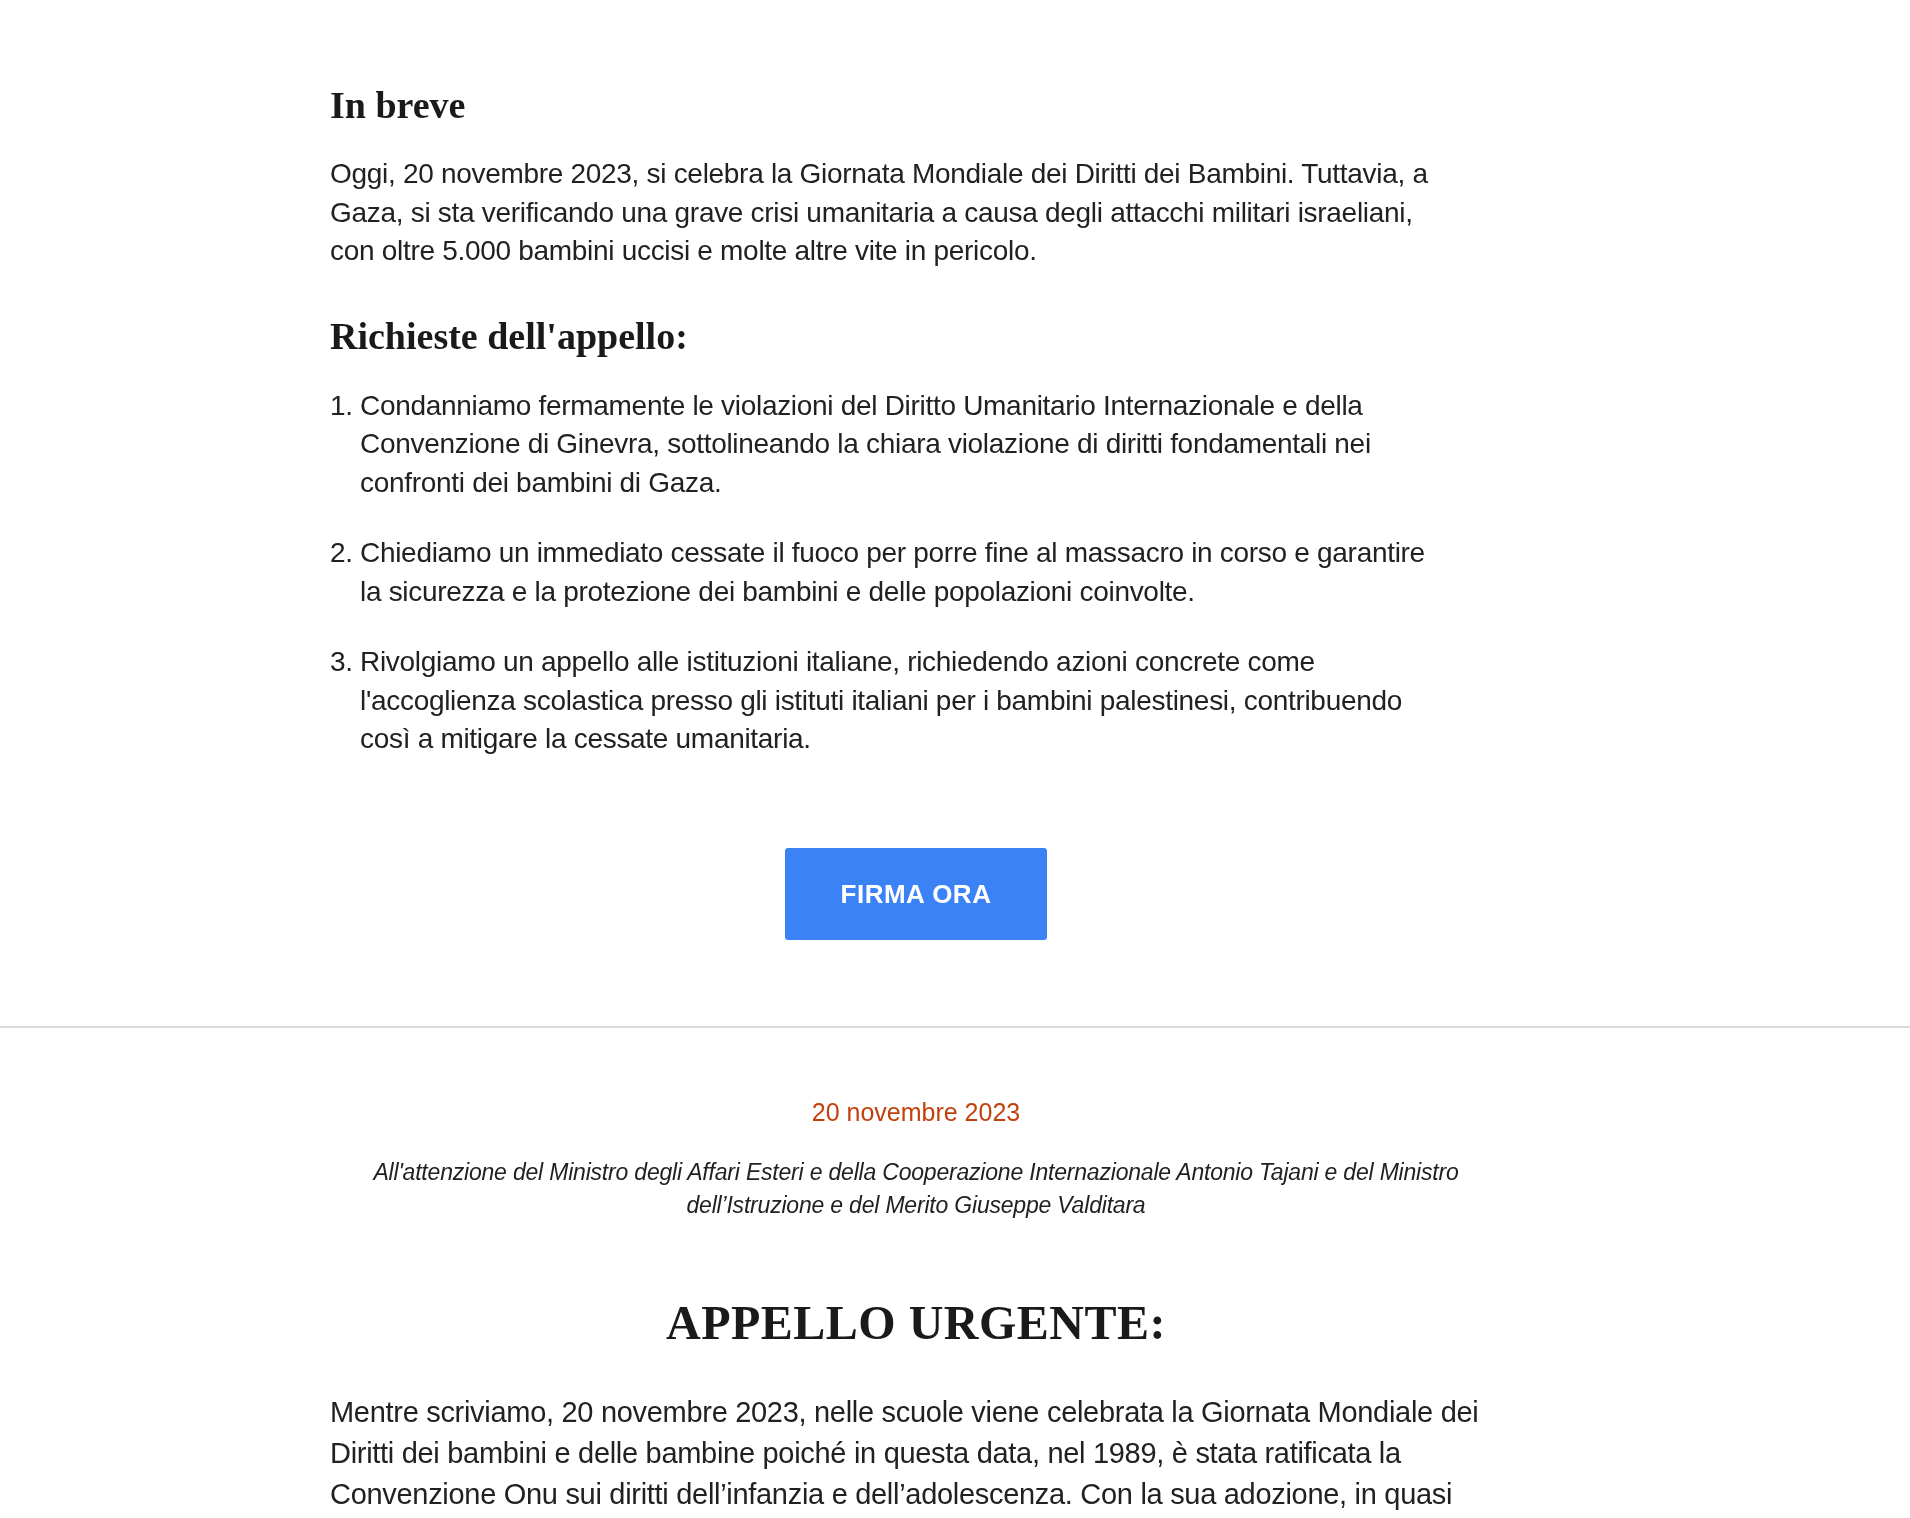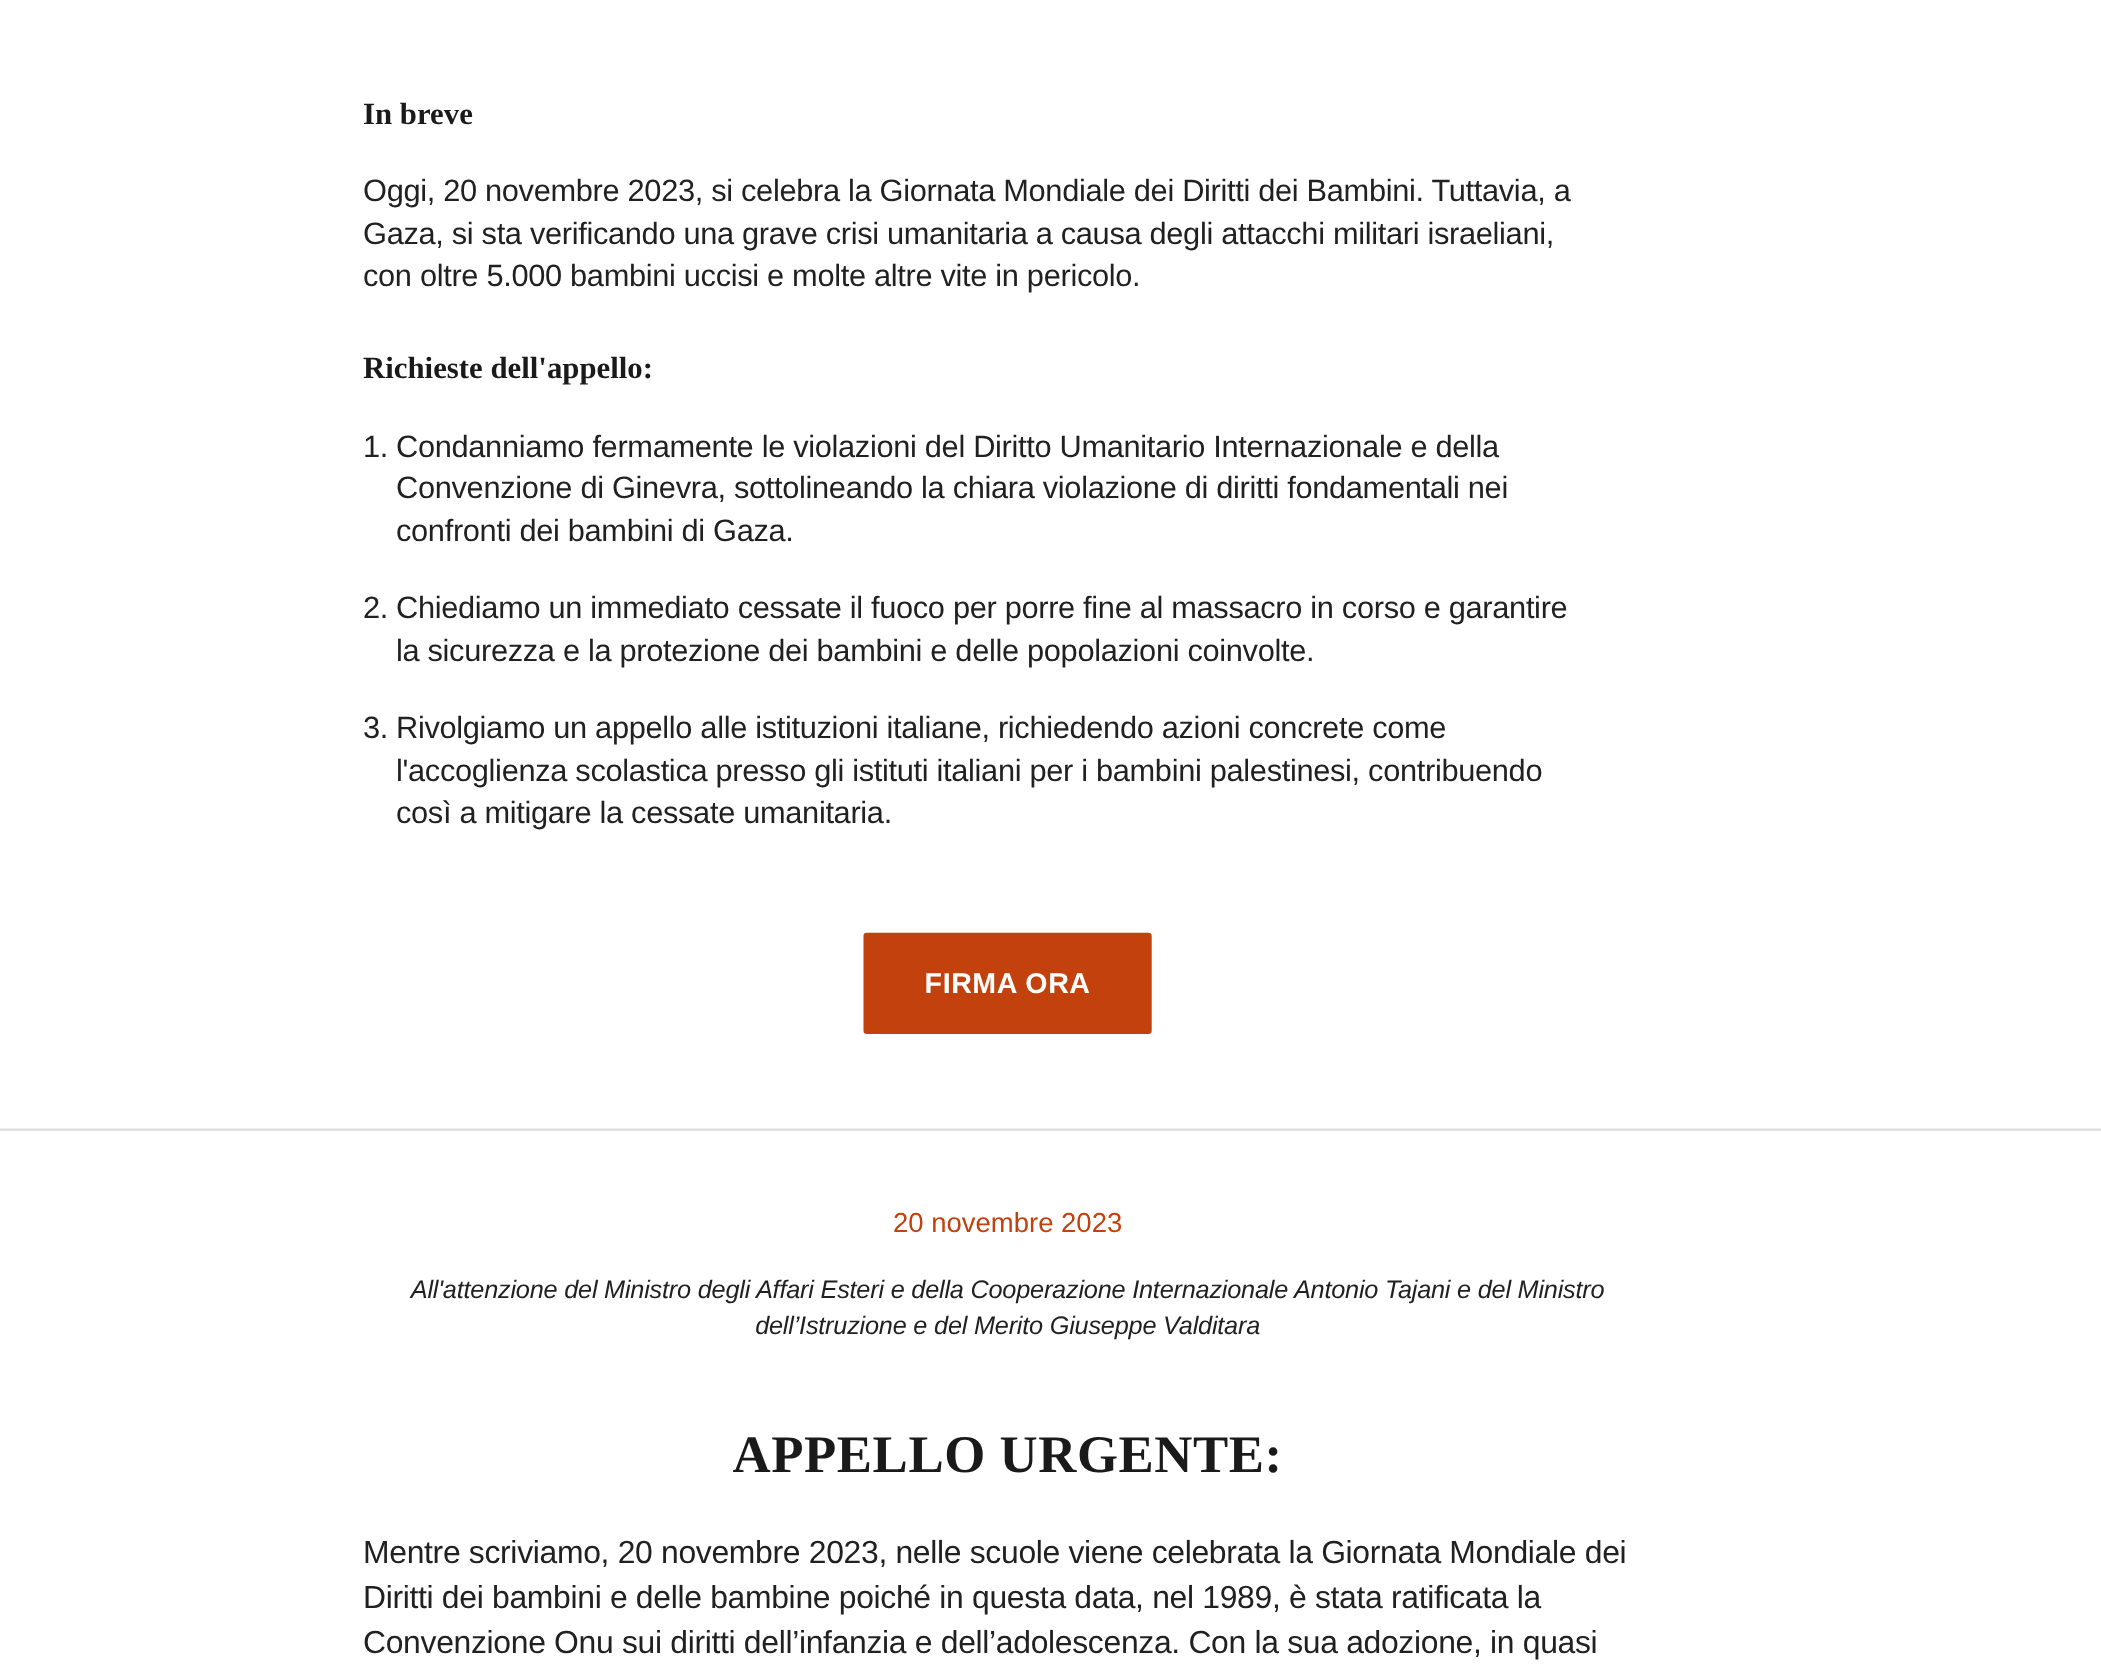--- a/index.html
+++ b/index.html
@@ -19,21 +19,21 @@
     width: 1172px;
     margin-left: 330px;
   }
   .summary {
     padding-top: 82px;
   }
   .serif-heading {
     margin: 0;
     font-family: "Liberation Serif", serif;
     font-weight: 700;
-    font-size: 28px;
+    font-size: 38px;
     line-height: 46px;
     color: #1a1a1a;
   }
   .requests-heading {
     margin-top: 42px;
   }
   .multiline {
     white-space: pre-line;
   }
   .body-text {
@@ -63,21 +63,21 @@
   }
   .req-text {
     flex: 1 1 auto;
   }
   .cta-row {
     margin-top: 89px;
     text-align: center;
   }
   .cta-button {
     display: inline-block;
-    background: #c2410c;
+    background: #3b82f6;
     color: #ffffff;
     font-size: 26px;
     font-weight: 700;
     line-height: 30px;
     letter-spacing: 0.5px;
     padding: 31px 56px;
     border-radius: 3px;
     text-decoration: none;
     cursor: pointer;
   }

